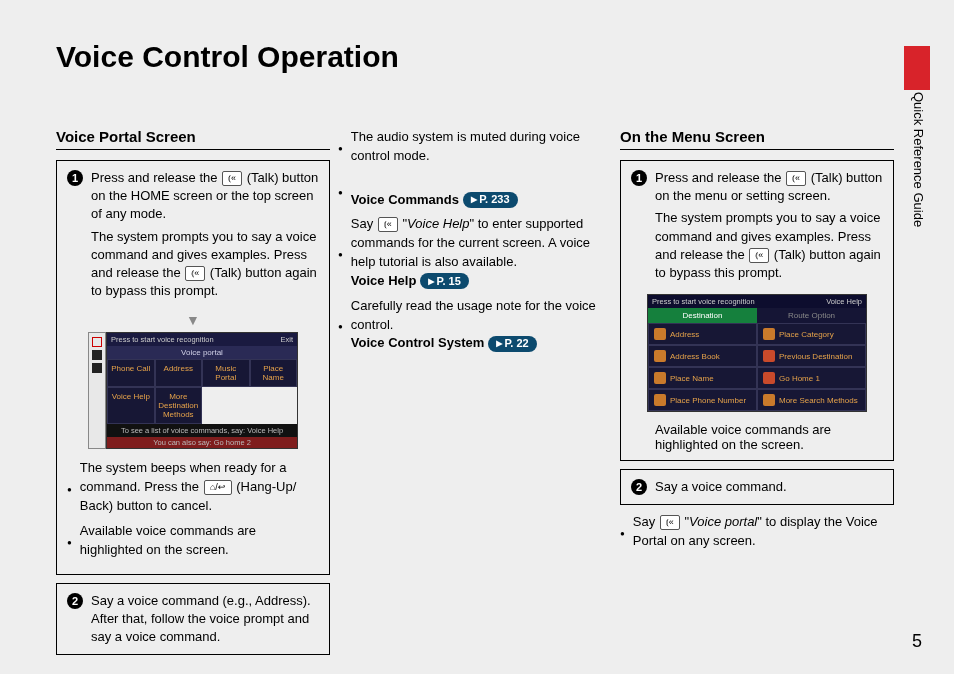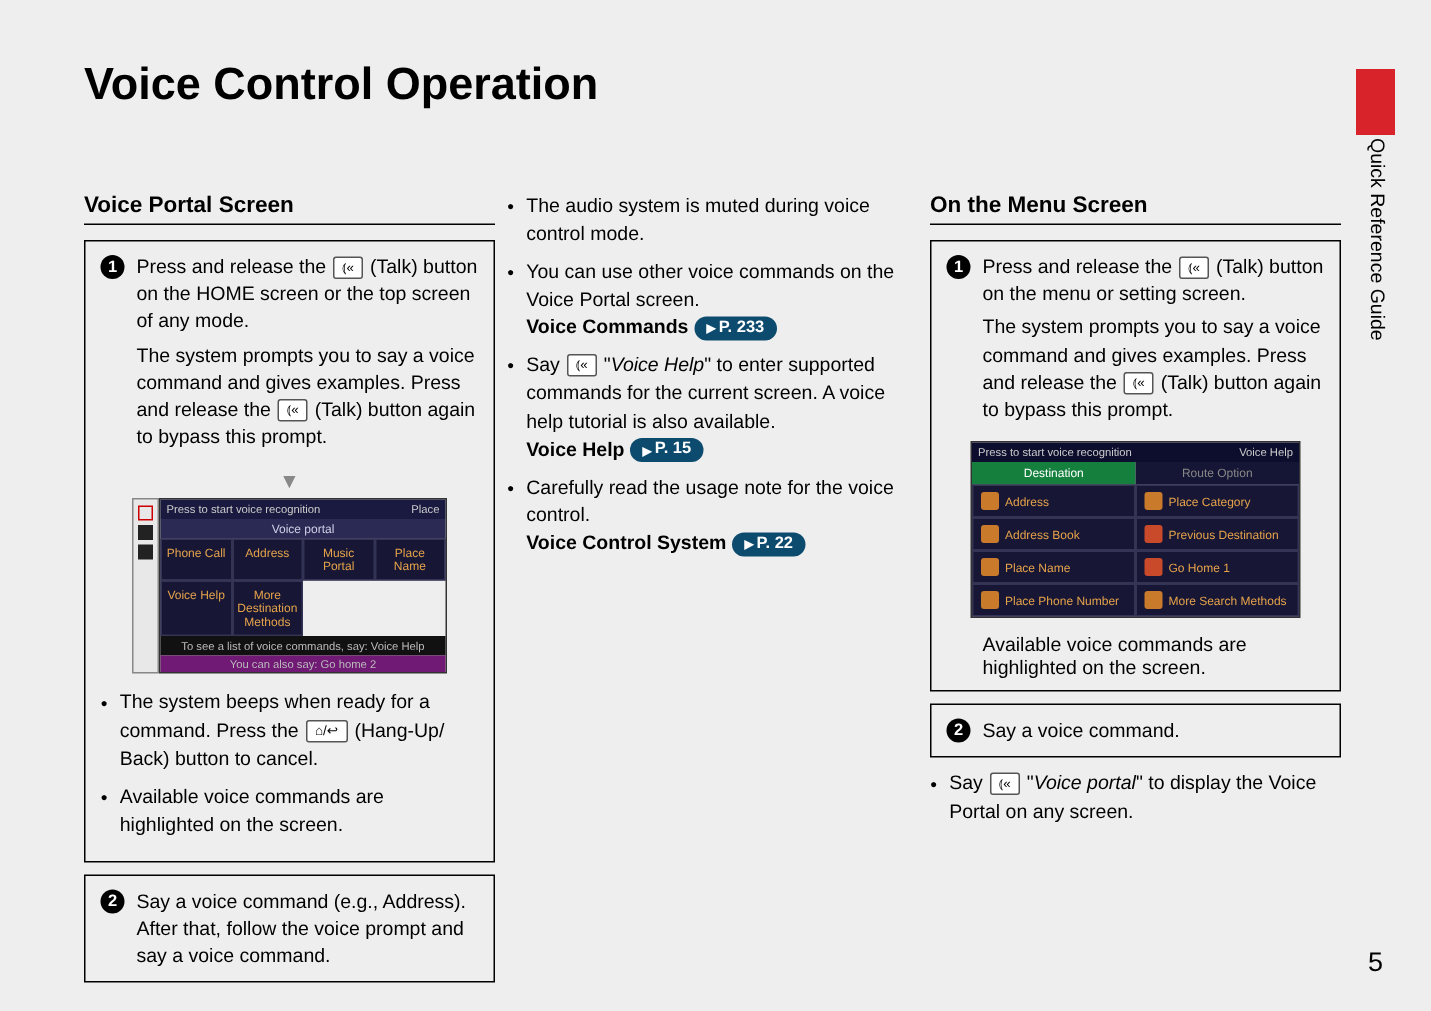--- a/index.html
+++ b/index.html
@@ -37,21 +37,21 @@
   .step-num {
     width: 16px; height: 16px; border-radius: 50%;
     background: #000; color: #fff; font-size: 11px;
     display: inline-flex; align-items: center; justify-content: center;
     flex: 0 0 16px; margin-top: 1px; font-weight: bold;
   }
   .step-body { flex: 1; line-height: 1.4; }
   .step-body p { margin-bottom: 4px; }
 
   .bullets { list-style: none; }
-  .bullets li { display: flex; gap: 8px; line-height: 1.45; margin-bottom: 6px; }
+  .bullets li { display: flex; gap: 8px; line-height: 1.45; margin-bottom: 6px; align-items: center; }
   .bullets li::before { content: "●"; font-size: 8px; margin-top: 4px; }
   .bullets li > div { flex: 1; }
 
   .talk-icon {
     display: inline-flex; align-items: center; justify-content: center;
     width: 20px; height: 15px; border: 1px solid #555; border-radius: 2px;
     font-size: 9px; vertical-align: middle; margin: 0 1px;
     background: #fff;
   }
   .hang-icon {
@@ -81,21 +81,21 @@
   }
   .vp-side { width: 18px; background: #e8e8e8; border:1px solid #888; display:flex; flex-direction:column; align-items:center; padding-top:4px; gap:3px;}
   .vp-side .sq { width:10px; height:10px; border:1px solid #c00; }
   .vp-side .sq2 { width:10px; height:10px; background:#222;}
   .vp-main { flex:1; border:1px solid #333; }
   .vp-top { background:#1a1a40; color:#ccc; font-size:7.5px; padding:2px 4px; display:flex; justify-content:space-between;}
   .vp-sub { background:#2a2a55; color:#cfcfe6; text-align:center; font-size:8px; padding:2px;}
   .vp-grid { display:grid; grid-template-columns:1fr 1fr 1fr 1fr; }
   .vp-cell { color:#e5a24a; background:#171735; border:1px solid #333355; text-align:center; font-size:8px; padding:4px 2px;}
   .vp-foot1 { background:#111; color:#bbb; font-size:7.5px; text-align:center; padding:2px;}
-  .vp-foot2 { background:#701a75; color:#bbb; font-size:7.5px; text-align:center; padding:1px 2px;}
+  .vp-foot2 { background:#7f1d1d; color:#bbb; font-size:7.5px; text-align:center; padding:1px 2px;}
 
   
   .menu-shot { margin: 8px auto 10px; width: 220px; border:1px solid #333;}
   .menu-top { background:#0d0d2e; color:#ccc; font-size:7.5px; padding:2px 4px; display:flex; justify-content:space-between;}
   .menu-tabs { display:flex; }
   .menu-tab { flex:1; text-align:center; font-size:8px; padding:3px; }
   .menu-tab.active { background:#15803d; color:#fff; }
   .menu-tab.inactive { background:#151535; color:#888;}
   .menu-grid { display:grid; grid-template-columns:1fr 1fr; }
   .menu-cell { display:flex; align-items:center; gap:4px; background:#171735; border:1px solid #333355; color:#e5a24a; font-size:8px; padding:4px 5px;}
@@ -127,21 +127,21 @@
       <div class="tri-down">▼</div>
       <div class="vp-shot">
         <div class="vp-side">
             <div class="sq"></div>
             <div class="sq2"></div>
             <div class="sq2"></div>
           </div>
         <div class="vp-main">
           <div class="vp-top">
               <span>Press          to start voice recognition</span>
-              <span>Place</span>
+              <span>Exit</span>
             </div>
           <div class="vp-sub">Voice portal</div>
           <div class="vp-grid">
             <div class="vp-cell">Phone Call</div>
             <div class="vp-cell">Address</div>
             <div class="vp-cell">Music Portal</div>
             <div class="vp-cell">Place Name</div>
             <div class="vp-cell">Voice Help</div>
             <div class="vp-cell">More Destination Methods</div>
           </div>
@@ -168,21 +168,21 @@
     </div>
   </div>
 
   <div class="col">
     <ul class="bullets">
       <li>
           <div>The audio system is muted during voice control mode.</div>
         </li>
       <li>
           <div>
-        <span>You can use other voice commands on the Voice Portal screen.</span><br>
+        <br>
         <span class="bold-line">Voice Commands</span><span class="page-ref">P. 233</span>
       </div>
         </li>
       <li>
           <div>
         <span>Say </span><span class="talk-icon">⦅«</span> "<span class="italic">Voice Help</span>"<span> to enter supported commands for the current screen. A voice help tutorial is also available.</span><br>
         <span class="bold-line">Voice Help</span><span class="page-ref">P. 15</span>
       </div>
         </li>
       <li>

